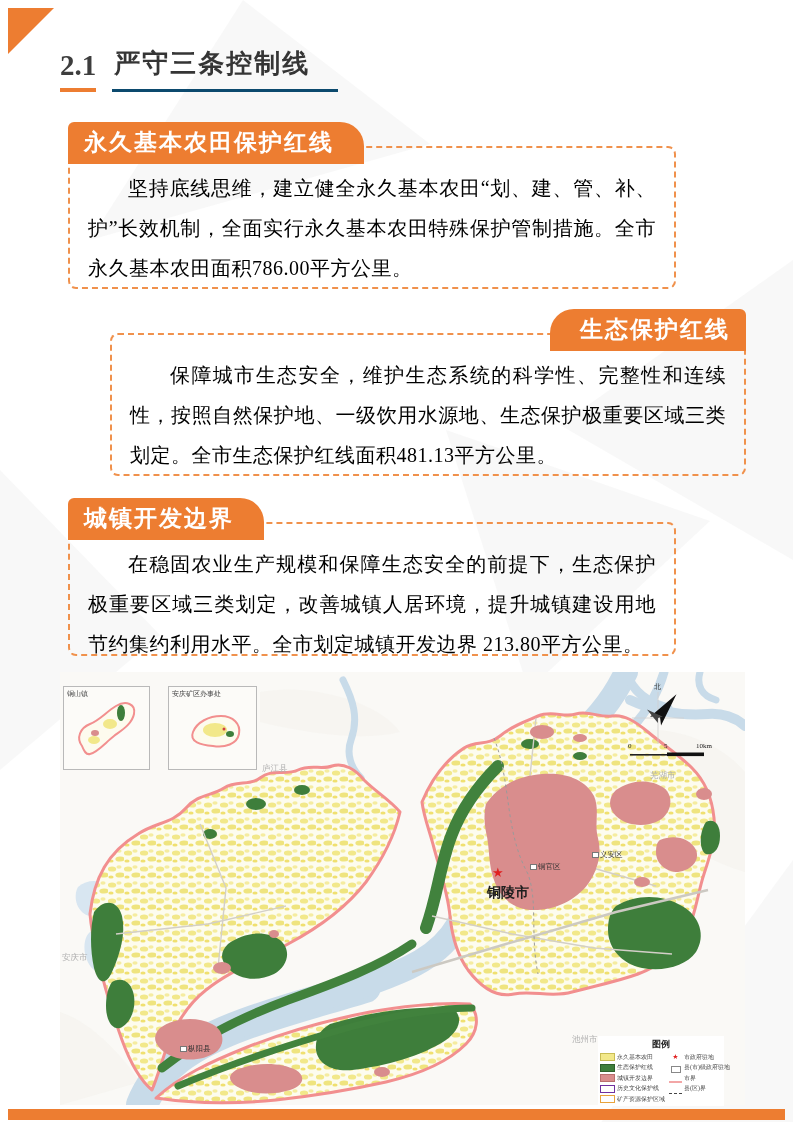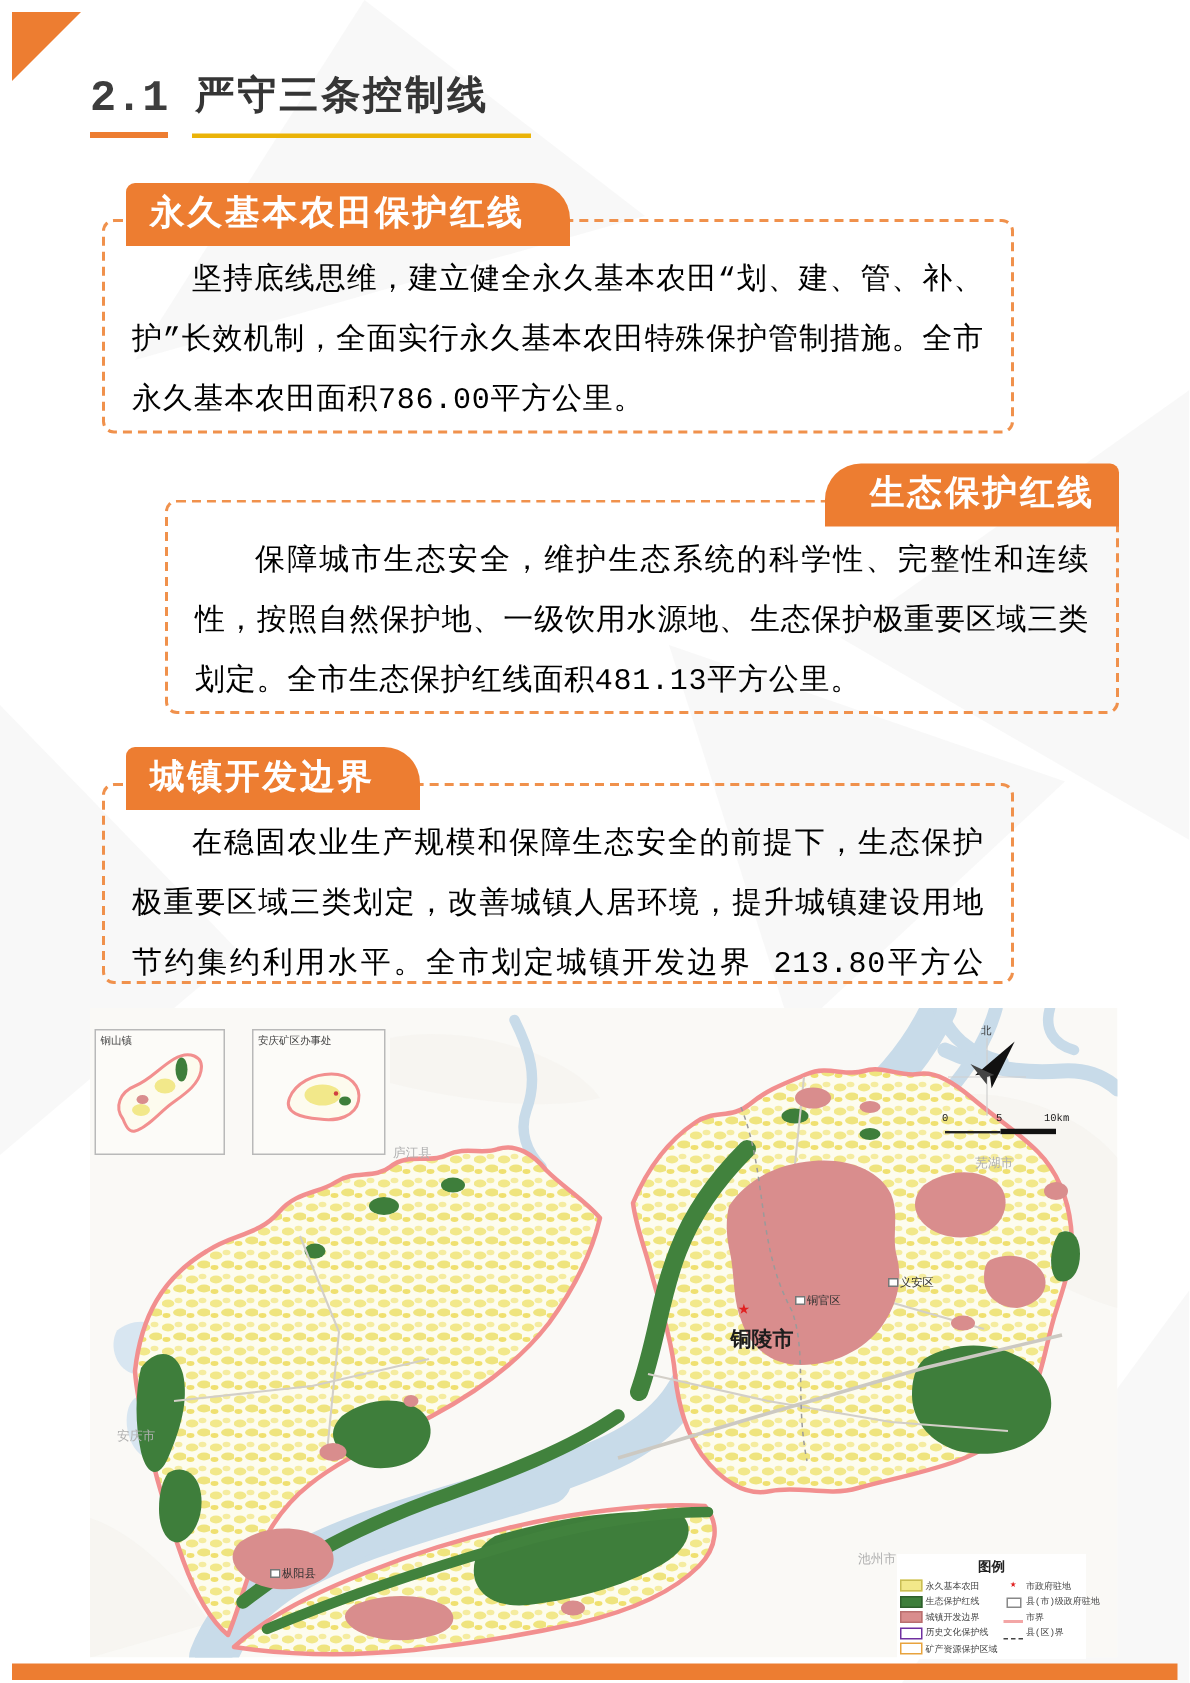--- a/index.html
+++ b/index.html
@@ -1,32 +1,32 @@
 <!DOCTYPE html>
 <html><head>
 <meta charset="utf-8">
 <style>
   html,body{margin:0;padding:0;background:#ffffff;}
   .page{position:relative;width:793px;height:1122px;background:#ffffff;overflow:hidden;
-        font-family:Liberation Mono, monospace;color:#333;}
+        font-family:Liberation Serif, serif;color:#333;}
   
   .tri{position:absolute;background:rgba(160,160,160,0.08);}
   
   .corner-tri{position:absolute;left:8px;top:8px;width:0;height:0;
       border-top:46px solid #ed7d31;border-right:46px solid transparent;}
   .footer-bar{position:absolute;left:8px;bottom:2px;width:777px;height:11px;background:#ed7d31;}
   
   .hdr{position:absolute;left:60px;top:46px;display:flex;align-items:flex-end;gap:16px;}
   .hdr-num{font-size:29px;font-weight:bold;color:#3d3d3d;padding-bottom:6px;border-bottom:4px solid #ed7d31;}
-  .hdr-title{font-size:26px;font-weight:bold;color:#353535;padding:0 28px 8px 2px;border-bottom:3px solid #eab308;letter-spacing:2px;}
+  .hdr-title{font-size:26px;font-weight:bold;color:#353535;padding:0 28px 8px 2px;border-bottom:3px solid #0c4a6e;letter-spacing:2px;}
   
   .sec{position:absolute;border:2px dashed #f0914c;border-radius:8px;background:transparent;}
   .sec-tab{position:absolute;top:-26px;height:42px;line-height:42px;background:#ed7d31;color:#fff;
            font-size:23px;font-weight:bold;letter-spacing:2px;white-space:nowrap;}
-  .tab-left{left:-2px;border-radius:6px 24px 0 0;padding:0 30px 0 16px;margin-left:16px;}
+  .tab-left{left:-2px;border-radius:6px 24px 0 0;padding:0 30px 0 16px;}
   .tab-right{right:-2px;border-radius:24px 6px 0 0;padding:0 16px 0 30px;text-align:right;}
   .sec-body{margin:0;padding:20px 18px 0 18px;font-size:20px;line-height:40px;color:#000000;
             text-align:justify;text-indent:2em;letter-spacing:0.5px;}
   #sec1{left:68px;top:146px;width:604px;height:139px;}
   #sec2{left:110px;top:333px;width:632px;height:139px;}
   #sec3{left:68px;top:522px;width:604px;height:130px;}
   
   .map-wrap{position:absolute;left:60px;top:672px;width:685px;height:433px;}
   .map-svg{position:absolute;left:0;top:0;}
   .inset{position:absolute;background:#fcfbf8;border:1px solid #b9b9b9;}
@@ -222,21 +222,21 @@
     <span class="map-lbl scale-lbl" style="left:636px;top:70px;">10km</span>
 
     <span class="map-lbl star" style="left:432px;top:196px;">★</span>
     <span class="map-lbl lbl-city" style="left:427px;top:212px;">铜陵市</span>
     <span class="map-lbl lbl-dist" style="left:456px;top:190px;"><i class="seat-box"></i><span>铜官区</span></span>
     <span class="map-lbl lbl-dist" style="left:518px;top:178px;"><i class="seat-box"></i><span>义安区</span></span>
     <span class="map-lbl lbl-dist" style="left:106px;top:372px;"><i class="seat-box"></i><span>枞阳县</span></span>
 
     <span class="map-lbl lbl-neighbor" style="left:202px;top:91px;">庐江县</span>
     <span class="map-lbl lbl-neighbor" style="left:590px;top:98px;">芜湖市</span>
-    <span class="map-lbl lbl-neighbor" style="left:2px;top:280px;margin-left:16px;">安庆市</span>
+    <span class="map-lbl lbl-neighbor" style="left:2px;top:280px;">安庆市</span>
     <span class="map-lbl lbl-neighbor" style="left:512px;top:362px;">池州市</span>
 
     <div class="legend">
       <div class="legend-title">图例</div>
       <div class="legend-cols">
         <div class="lcol">
           <div class="lrow">
               <span class="sw sw-farm"></span>
               <span class="txt">永久基本农田</span>
             </div>

